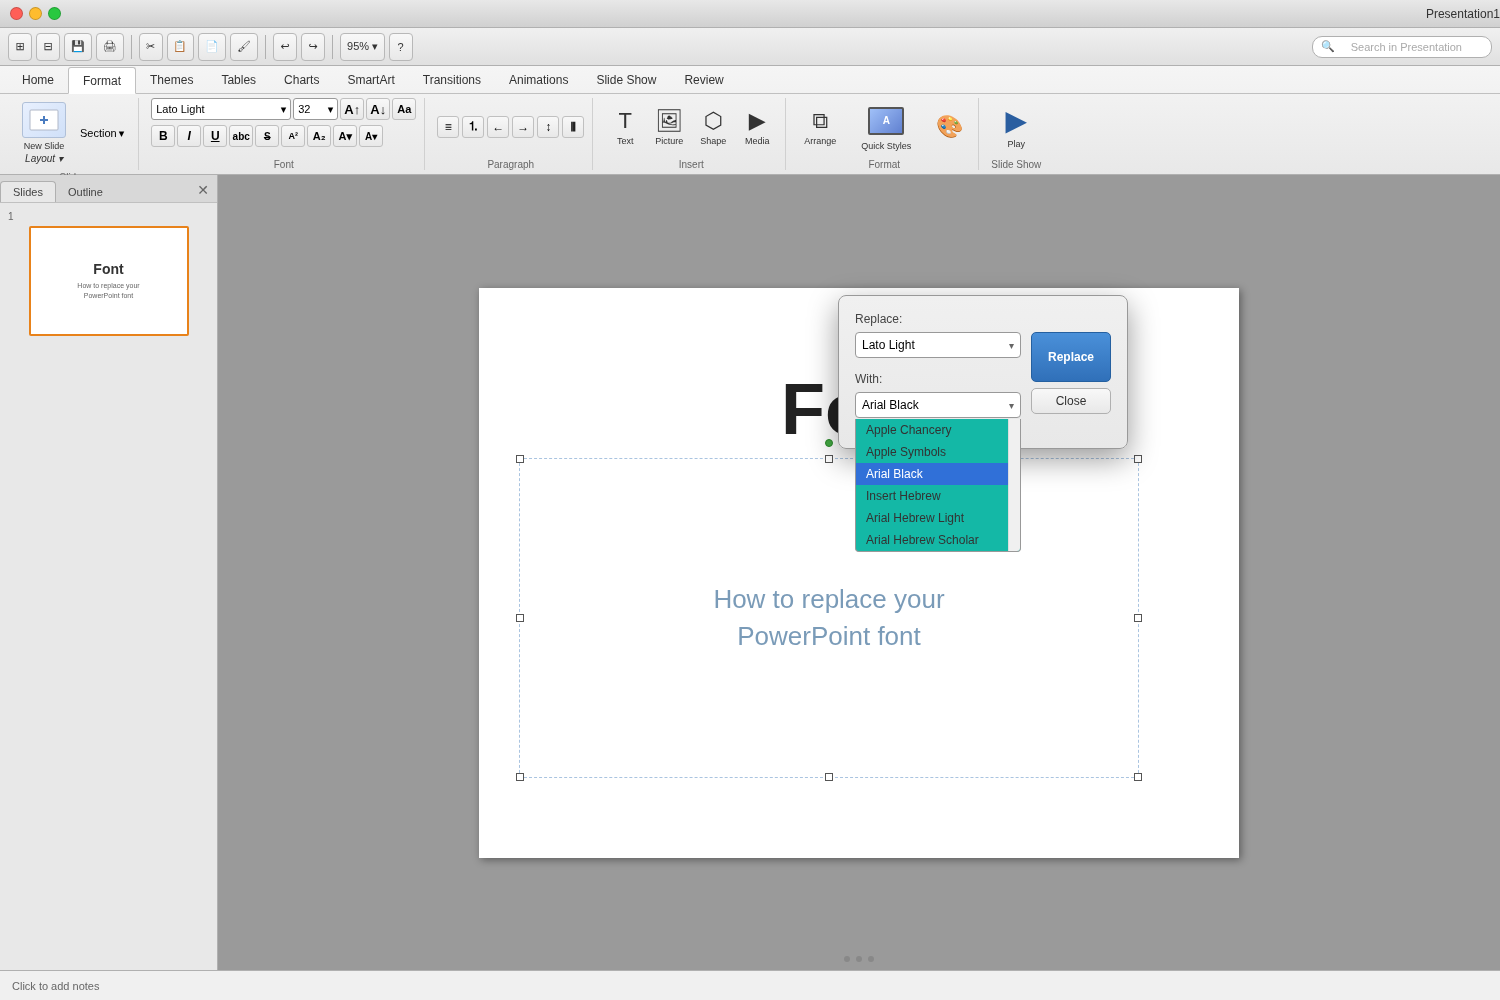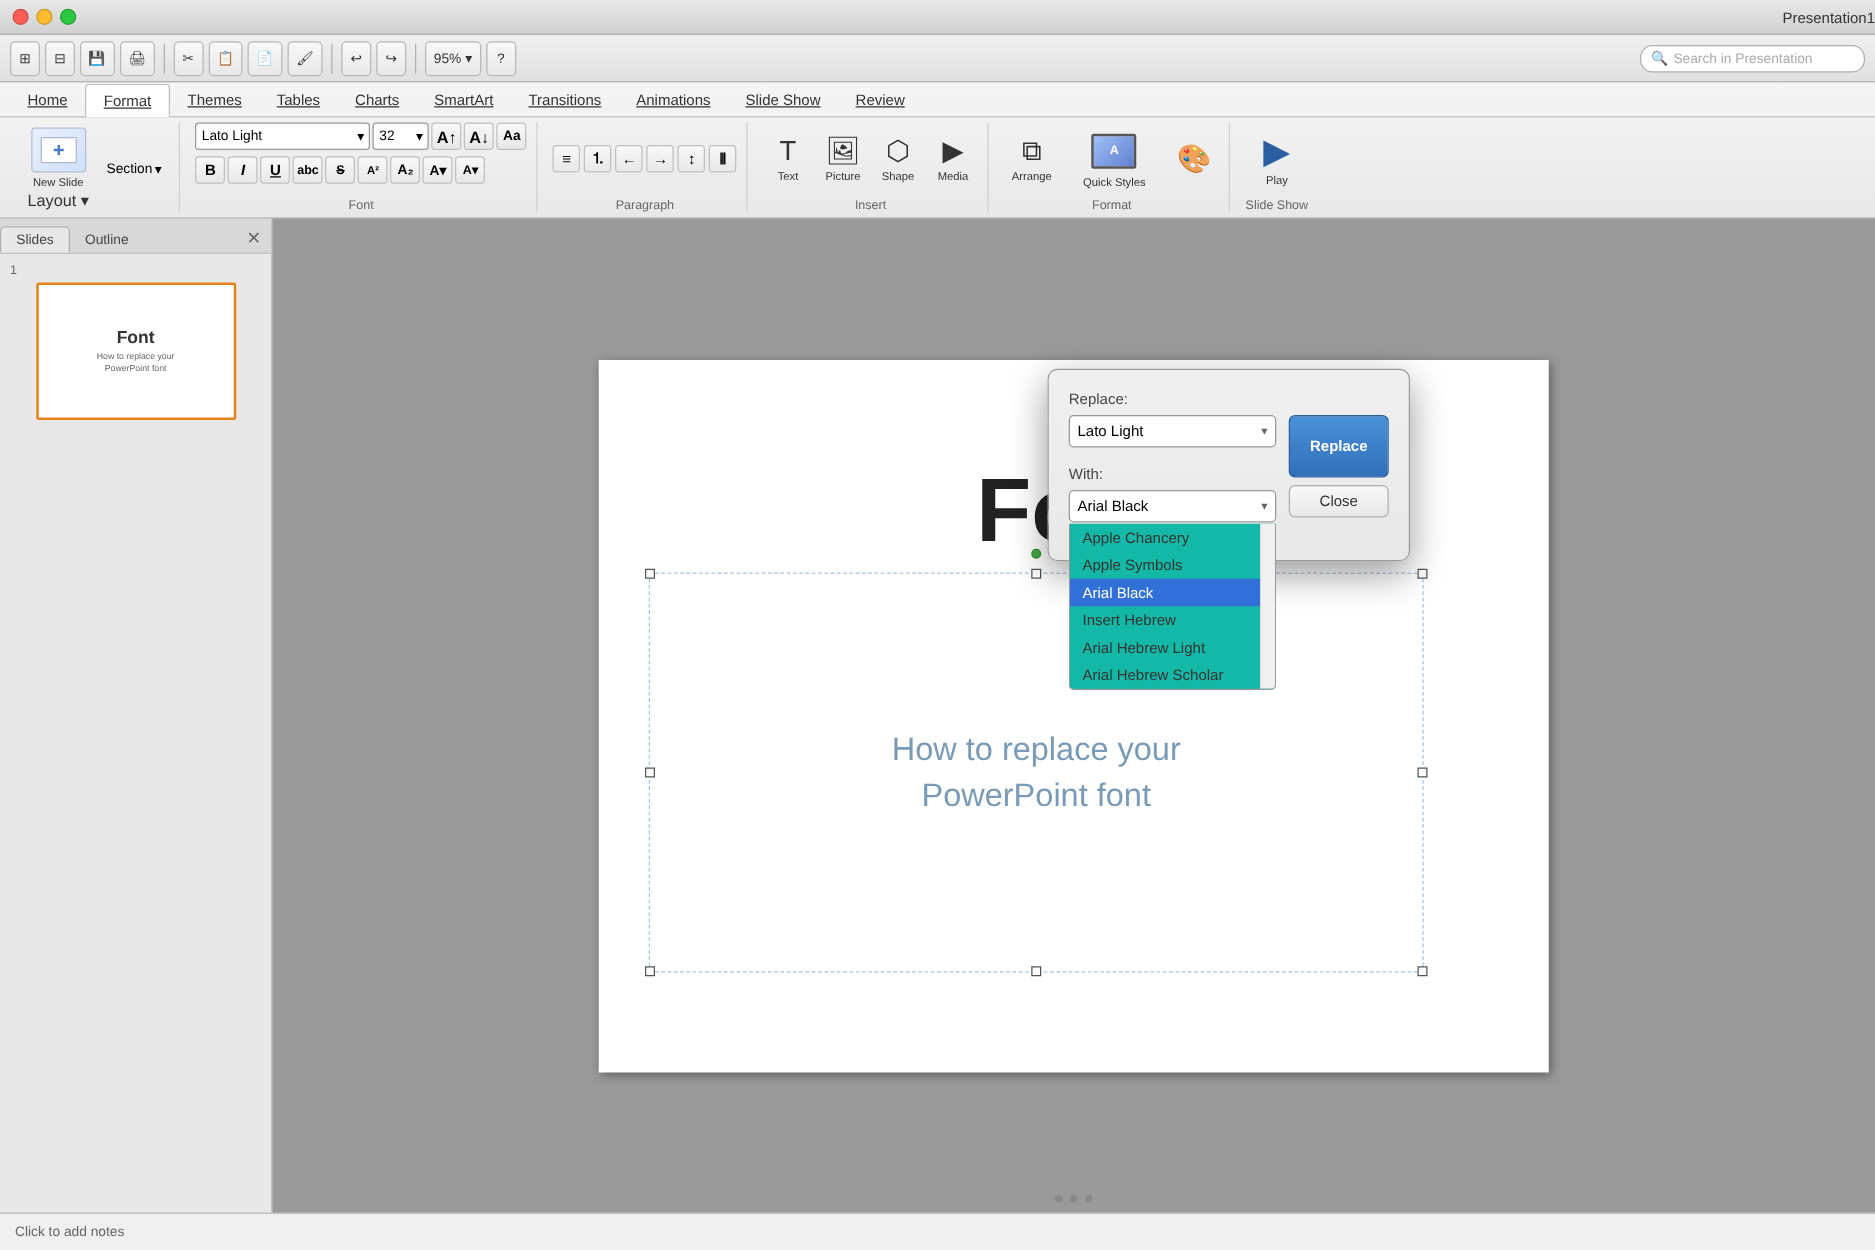--- a/index.html
+++ b/index.html
@@ -75,21 +75,20 @@
     .ribbon-tab {
       padding: 0 14px;
       display: flex;
       align-items: center;
       font-size: 12px;
       color: #333;
       cursor: pointer;
       border-bottom: 2px solid transparent;
       position: relative;
       top: 1px;
-      text-decoration: underline;
     }
     .ribbon-tab.active {
       background: white;
       border: 1px solid #c0c0c0;
       border-bottom: 1px solid white;
       border-radius: 3px 3px 0 0;
     }
     .ribbon-content {
       display: flex;
       height: 80px;
@@ -507,21 +506,21 @@
   <div class="toolbar-btn">📄</div>
   <div class="toolbar-btn">🖌</div>
   <div class="toolbar-sep"></div>
   <div class="toolbar-btn">↩</div>
   <div class="toolbar-btn">↪</div>
   <div class="toolbar-sep"></div>
   <div class="toolbar-btn">95% ▾</div>
   <div class="toolbar-btn">?</div>
   <div class="search-box">
     <span>🔍</span>
-    <span style="margin-left:4px;font-size:11px;color:#aaa;">Search in Presentation</span>
+    <span style="margin-left:16px;font-size:11px;color:#aaa;">Search in Presentation</span>
   </div>
 </div>
 
 <div class="ribbon">
   <div class="ribbon-tabs">
     <div class="ribbon-tab">Home</div>
     <div class="ribbon-tab active">Format</div>
     <div class="ribbon-tab">Themes</div>
     <div class="ribbon-tab">Tables</div>
     <div class="ribbon-tab">Charts</div>
@@ -538,21 +537,21 @@
       <div class="ribbon-group-content">
         <div class="ribbon-btn">
           <div class="new-slide-icon">
             <svg width="32" height="24" viewBox="0 0 32 24">
               <rect x="2" y="2" width="28" height="20" rx="1" fill="white" stroke="#b0b8c8" stroke-width="1"></rect>
               <line x1="16" y1="8" x2="16" y2="16" stroke="#4a7cc0" stroke-width="2"></line>
               <line x1="12" y1="12" x2="20" y2="12" stroke="#4a7cc0" stroke-width="2"></line>
             </svg>
           </div>
           <span style="font-size:9px;margin-top:1px;">New Slide</span>
-          <span style="font-size:13px;">Layout ▾</span>
+          <span style="font-size:10px;font-style:italic;">Layout ▾</span>
         </div>
         <div class="section-btn">
           <span>Section</span>
           <span>▾</span>
         </div>
       </div>
       <div class="ribbon-group-label">Slides</div>
     </div>
 
     <div class="ribbon-group" style="min-width:200px;">

